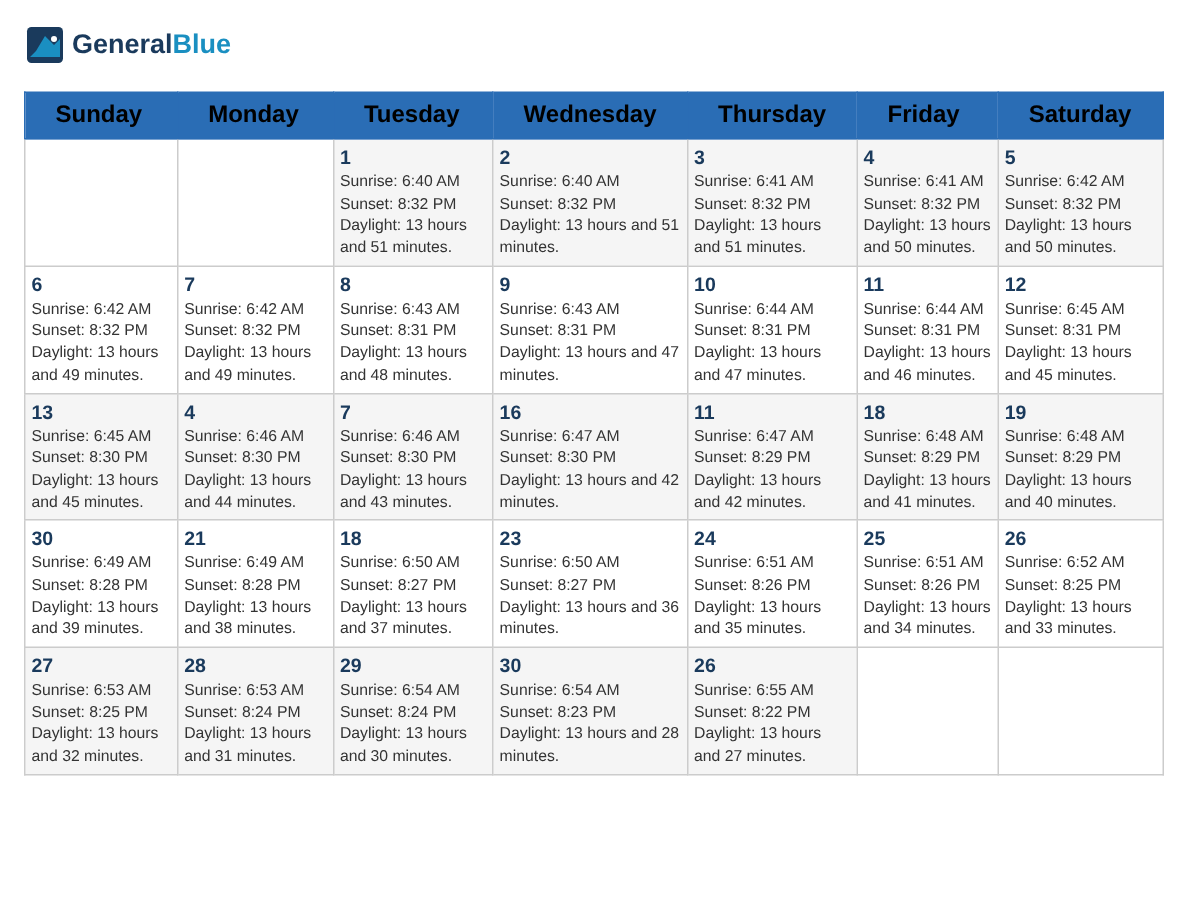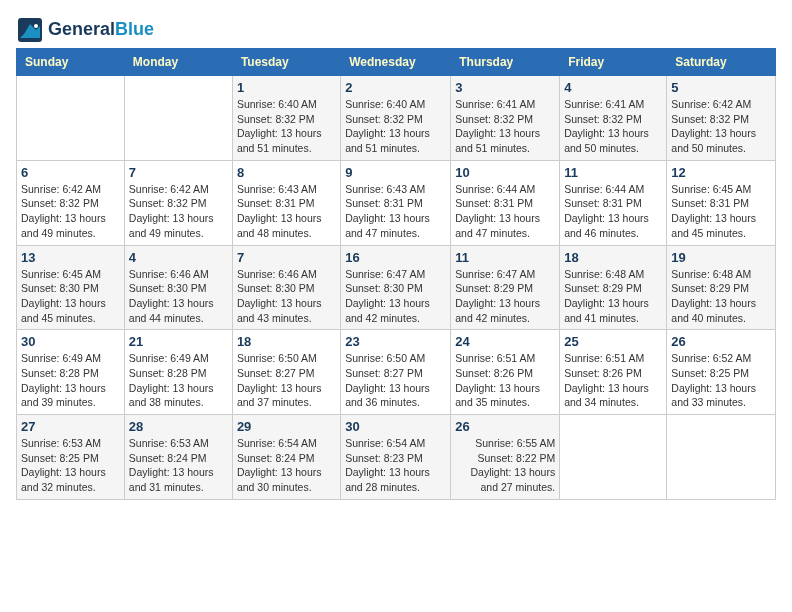--- a/index.html
+++ b/index.html
@@ -7,21 +7,21 @@
       font-family: Arial, sans-serif;
       background: #fff;
       width: 792px;
       min-height: 612px;
       padding: 16px;
     }
     .header {
       display: flex;
       justify-content: space-between;
       align-items: flex-end;
-      margin-bottom: 4px;
+      margin-bottom: 17px;
     }
     .logo {
       display: flex;
       align-items: center;
     }
     .logo-text {
       font-size: 18px;
       font-weight: bold;
       color: #1a3a5c;
       line-height: 1.1;
@@ -46,24 +46,24 @@
       font-size: 15px;
       color: #333;
     }
     table {
       width: 100%;
       border-collapse: collapse;
       font-size: 11px;
     }
     thead th {
       background-color: #2a6db5;
-      color: #fef9c3;
-      padding: 6px 8px;
+      color: #000000;
+      padding: 6px 20px;
       text-align: left;
-      font-size: 12px;
+      font-size: 16px;
       font-weight: bold;
       border: 1px solid #2a6db5;
     }
     tbody td {
       border: 1px solid #ccc;
       vertical-align: top;
       padding: 4px;
       width: 113px;
       min-height: 80px;
       background: #fff;
@@ -305,21 +305,21 @@
 Daylight: 13 hours and 30 minutes.</div>
         </td>
         <td>
           <div class="day-number">30</div>
           <div class="day-info" style="white-space: pre-line;">Sunrise: 6:54 AM
 Sunset: 8:23 PM
 Daylight: 13 hours and 28 minutes.</div>
         </td>
         <td>
           <div class="day-number">26</div>
-          <div class="day-info" style="white-space: pre-line; text-align: right;">Sunrise: 6:55 AM
+          <div class="day-info" style="white-space: pre-line;">Sunrise: 6:55 AM
 Sunset: 8:22 PM
 Daylight: 13 hours and 27 minutes.</div>
         </td>
         <td class="empty-cell"></td>
         <td class="empty-cell"></td>
       </tr>
     </tbody>
 </table>
 
 </body></html>

